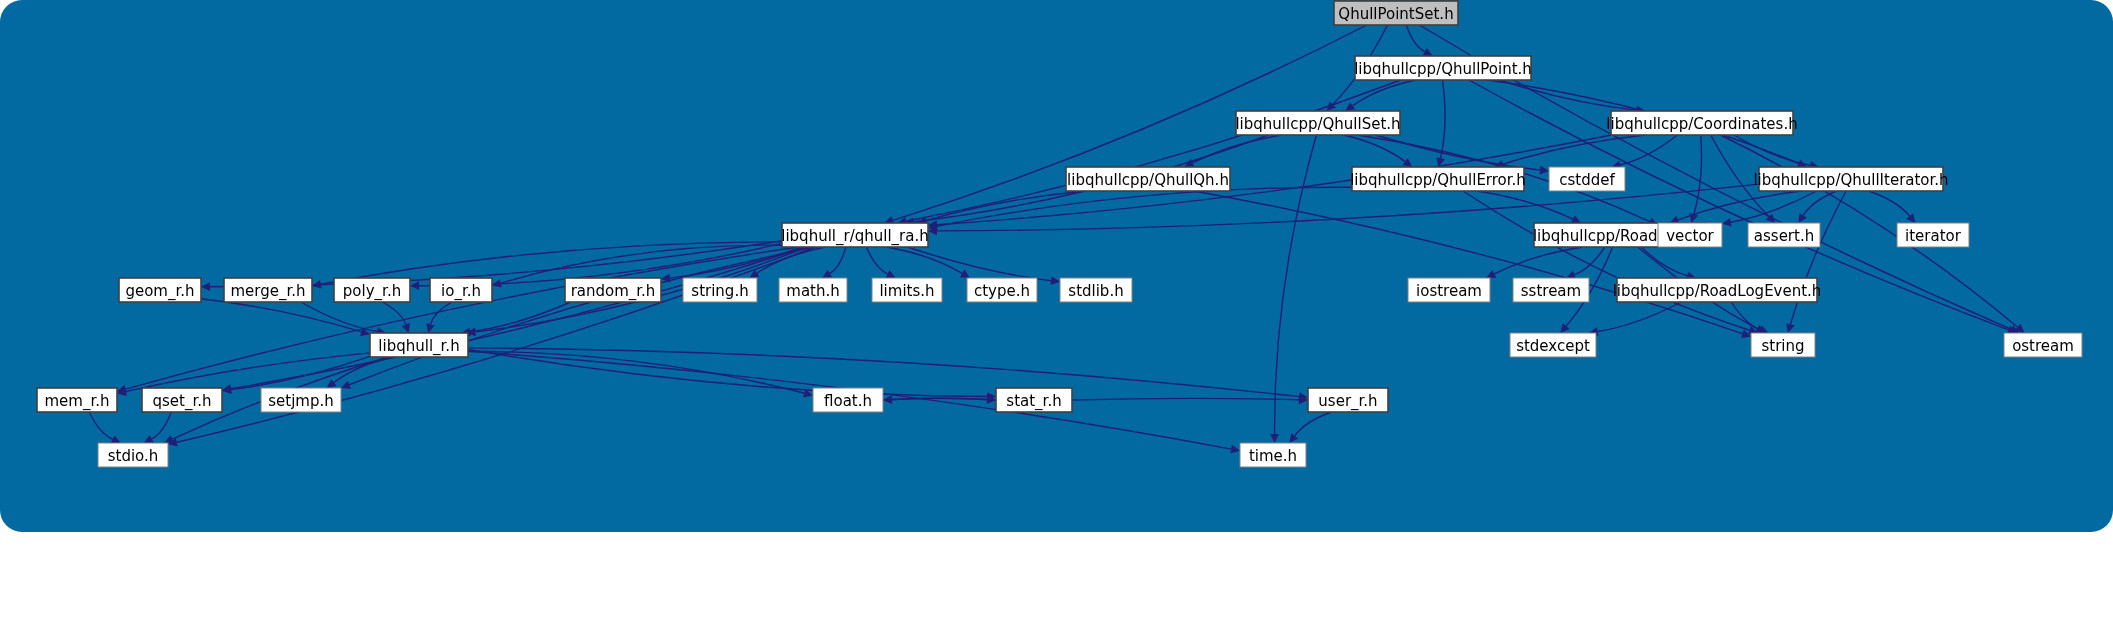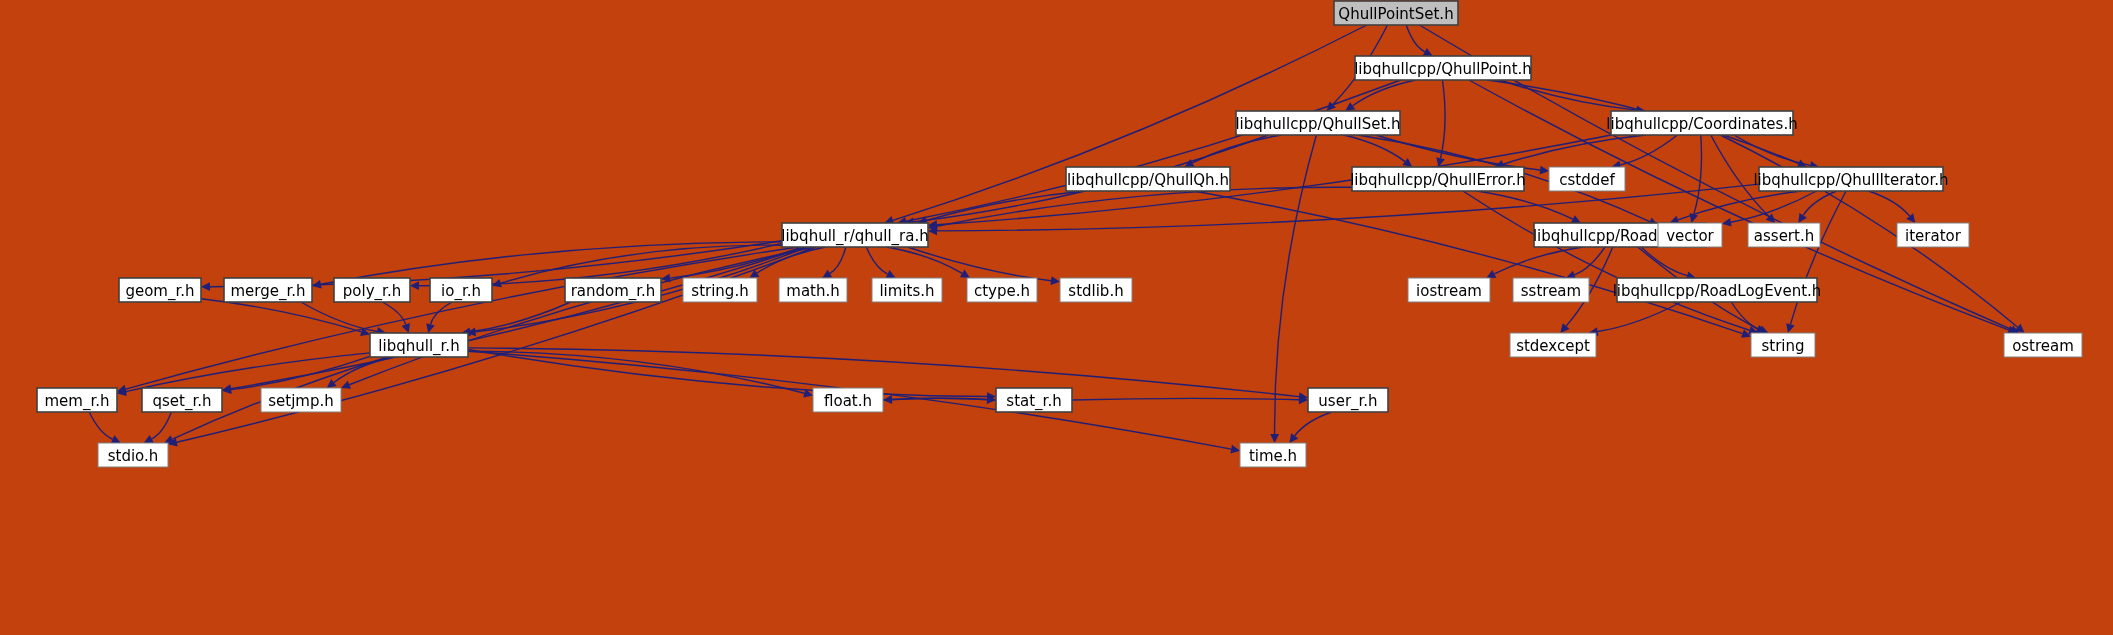--- a/index.html
+++ b/index.html
@@ -1,17 +1,17 @@
 <!DOCTYPE html>
 <html><head>
 <meta charset="utf-8">
 <style>
   html,body{margin:0;padding:0;background:#ffffff;}
   body{font-family:"DejaVu Sans","Liberation Sans",sans-serif;}
-  #graph-wrap{position:relative;width:2113px;height:635px;background:#c2410c;overflow:hidden;}
+  #graph-wrap{position:relative;width:2113px;height:532px;background:#0369a1;overflow:hidden;border-radius:22px;}
   svg{display:block;}
   .node-box{fill:#ffffff;stroke:#808080;stroke-width:1;}
   .node-box.strong{stroke:#404040;stroke-width:1.6;}
   .node-box.root{fill:#bfbfbf;stroke:#404040;stroke-width:1.6;}
   .node-label{font-family:"DejaVu Sans","Liberation Sans",sans-serif;font-size:15px;fill:#000;text-anchor:middle;dominant-baseline:middle;}
   .edge{fill:none;stroke:#1f1f78;stroke-width:1.4;}
   .arrow{fill:#1f1f78;stroke:none;}
 </style>
 </head>
 <body>

